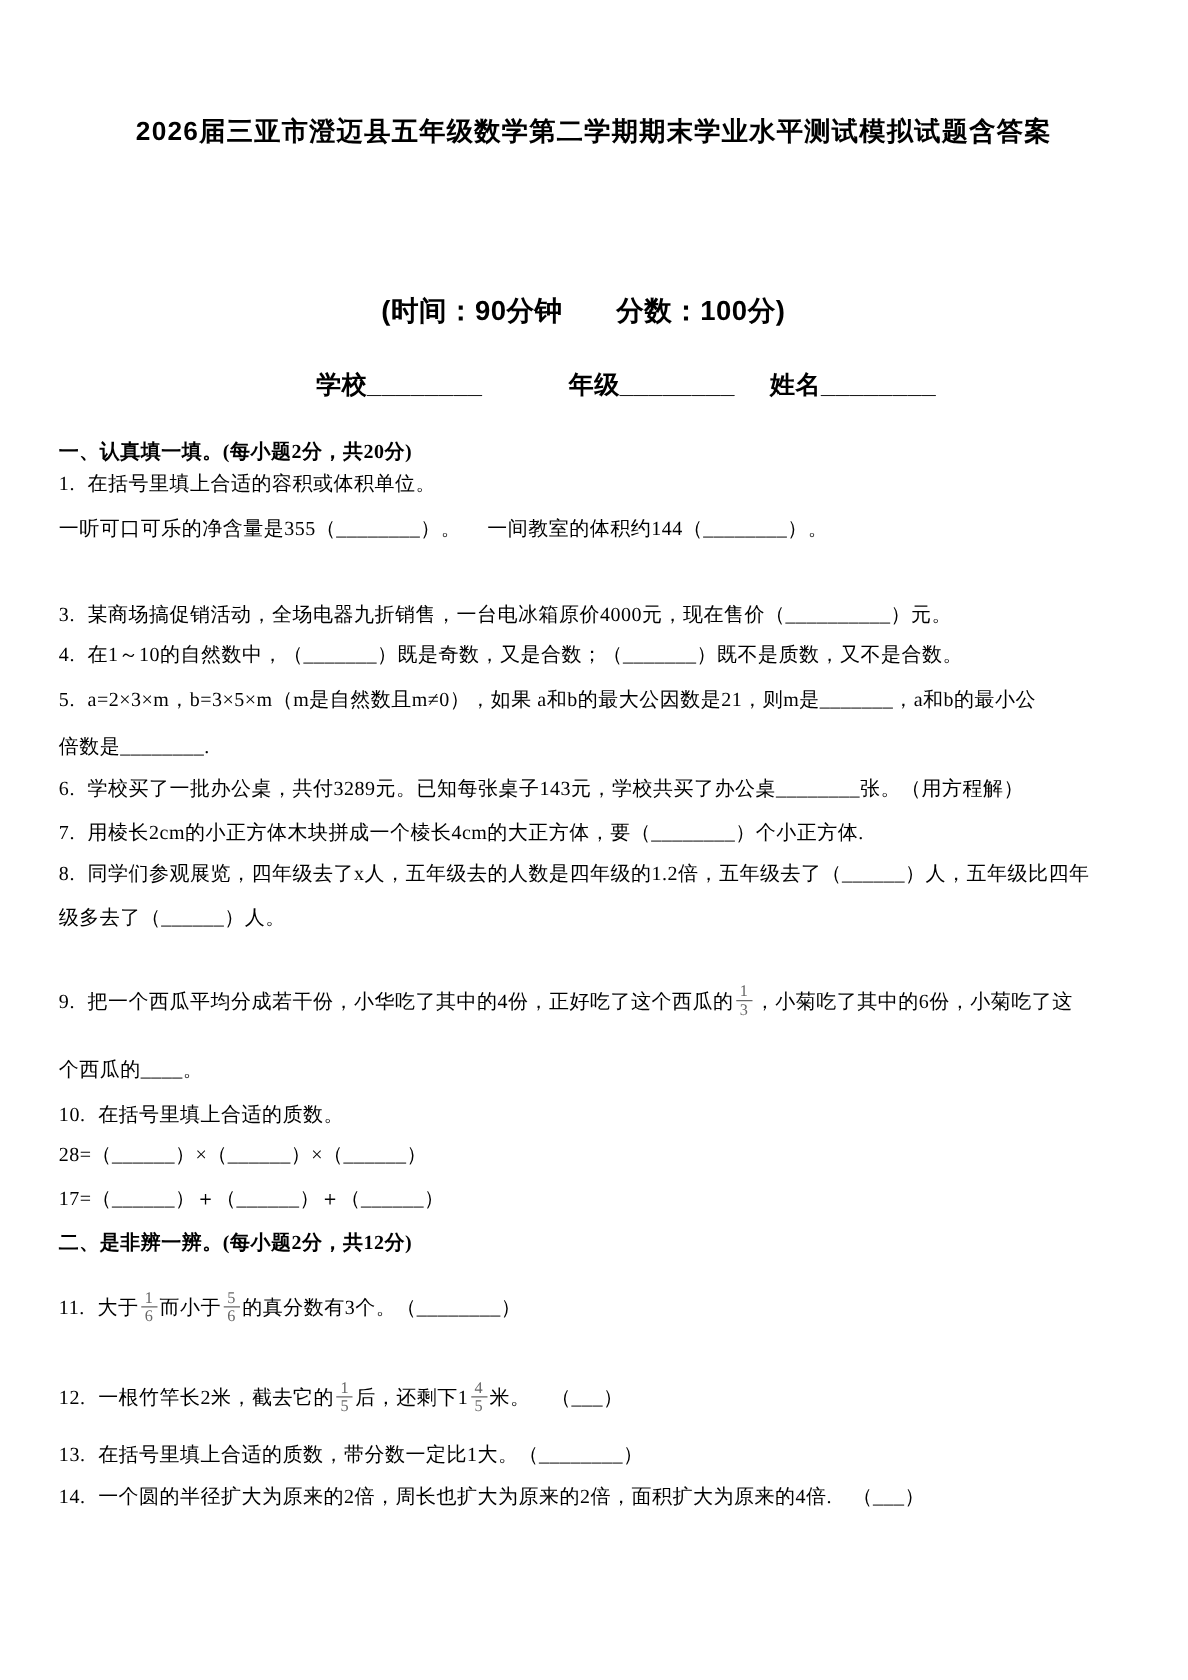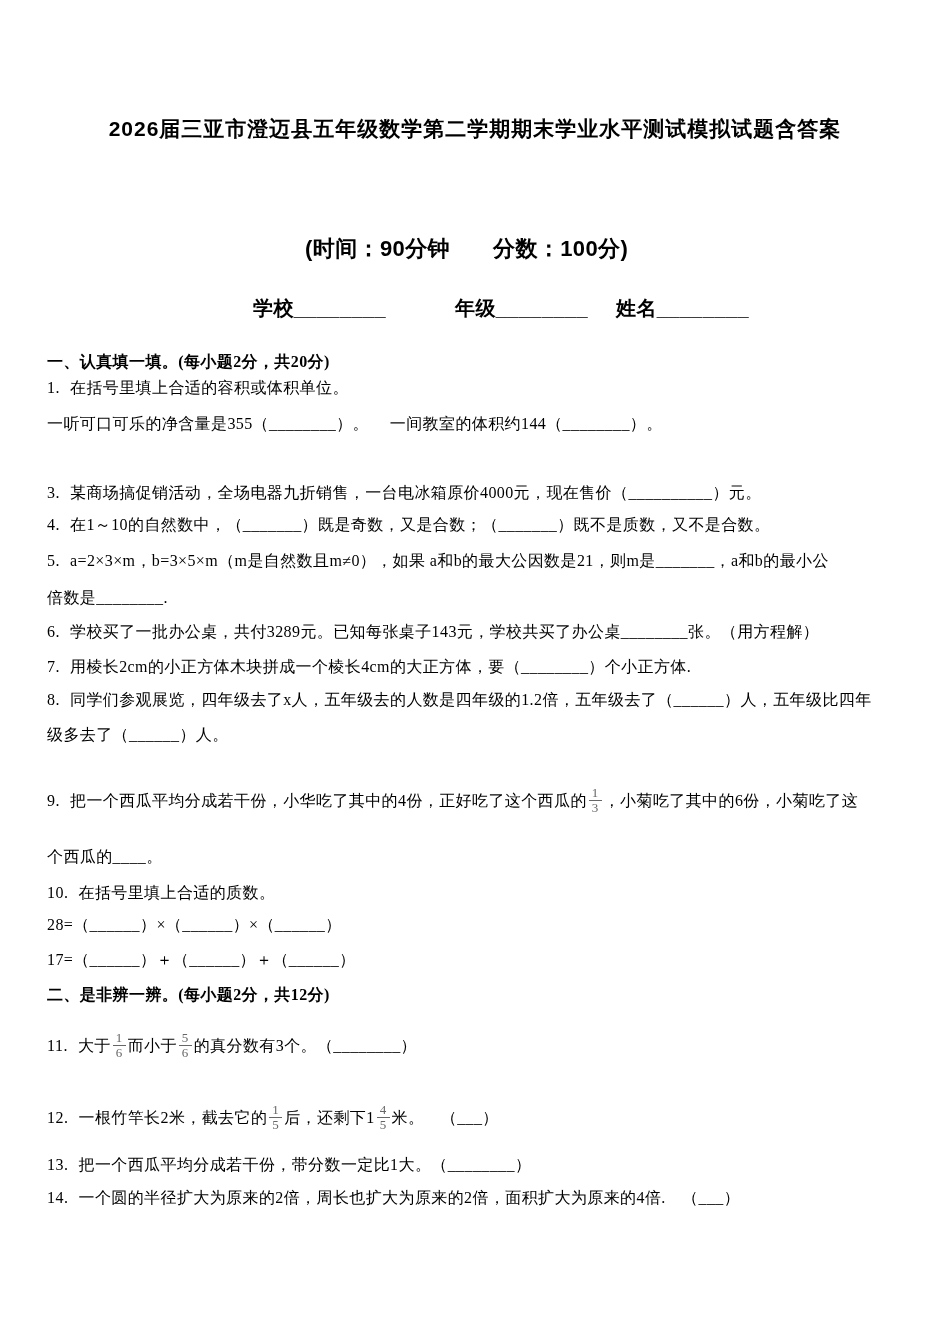--- a/index.html
+++ b/index.html
@@ -45,21 +45,21 @@
     text-align:center;
     font-size:13px;
     font-weight:400;
     color:#666;
     line-height:1.1;
     margin:0 2px;
   }
   .frac .fn{display:block;border-bottom:1px solid #666;padding:0 3px;}
   .frac .fd{display:block;}
   
-  #t-title{top:119px;}
+  #t-title{top:96px;}
   #t-info{top:239px;}
   #t-fields{top:298px;}
   #s1-head{top:352px;}
   #l-q1{top:378px;}
   #l-q1b{top:414px;}
   #l-q2{top:447px;}
   #l-q3{top:483px;}
   #l-q4{top:515px;}
   #l-q5{top:551px;}
   #l-q5b{top:588px;}
@@ -158,21 +158,21 @@
 
   <div class="line" id="l-q11">
     <span class="qnum">11.</span><span class="qtext">大于</span><span class="frac"><span class="fn">1</span><span class="fd">6</span></span><span class="qtext">而小于</span><span class="frac"><span class="fn">5</span><span class="fd">6</span></span><span class="qtext">的真分数有3个。（________）</span>
   </div>
 
   <div class="line" id="l-q12">
     <span class="qnum">12.</span><span class="qtext">一根竹竿长2米，截去它的</span><span class="frac"><span class="fn">1</span><span class="fd">5</span></span><span class="qtext">后，还剩下1</span><span class="frac"><span class="fn">4</span><span class="fd">5</span></span><span class="qtext">米。　（___）</span>
   </div>
 
   <div class="line" id="l-q13">
-    <span class="qnum">13.</span><span class="qtext">把一个西瓜平均分成若干份，带分数一定比1大。（________）</span>
+    <span class="qnum">13.</span><span class="qtext">在括号里填上合适的质数，带分数一定比1大。（________）</span>
   </div>
 
   <div class="line" id="l-q14">
     <span class="qnum">14.</span><span class="qtext">一个圆的半径扩大为原来的2倍，周长也扩大为原来的2倍，面积扩大为原来的4倍.　（___）</span>
   </div>
 
 
 </div>
 
 </body></html>

